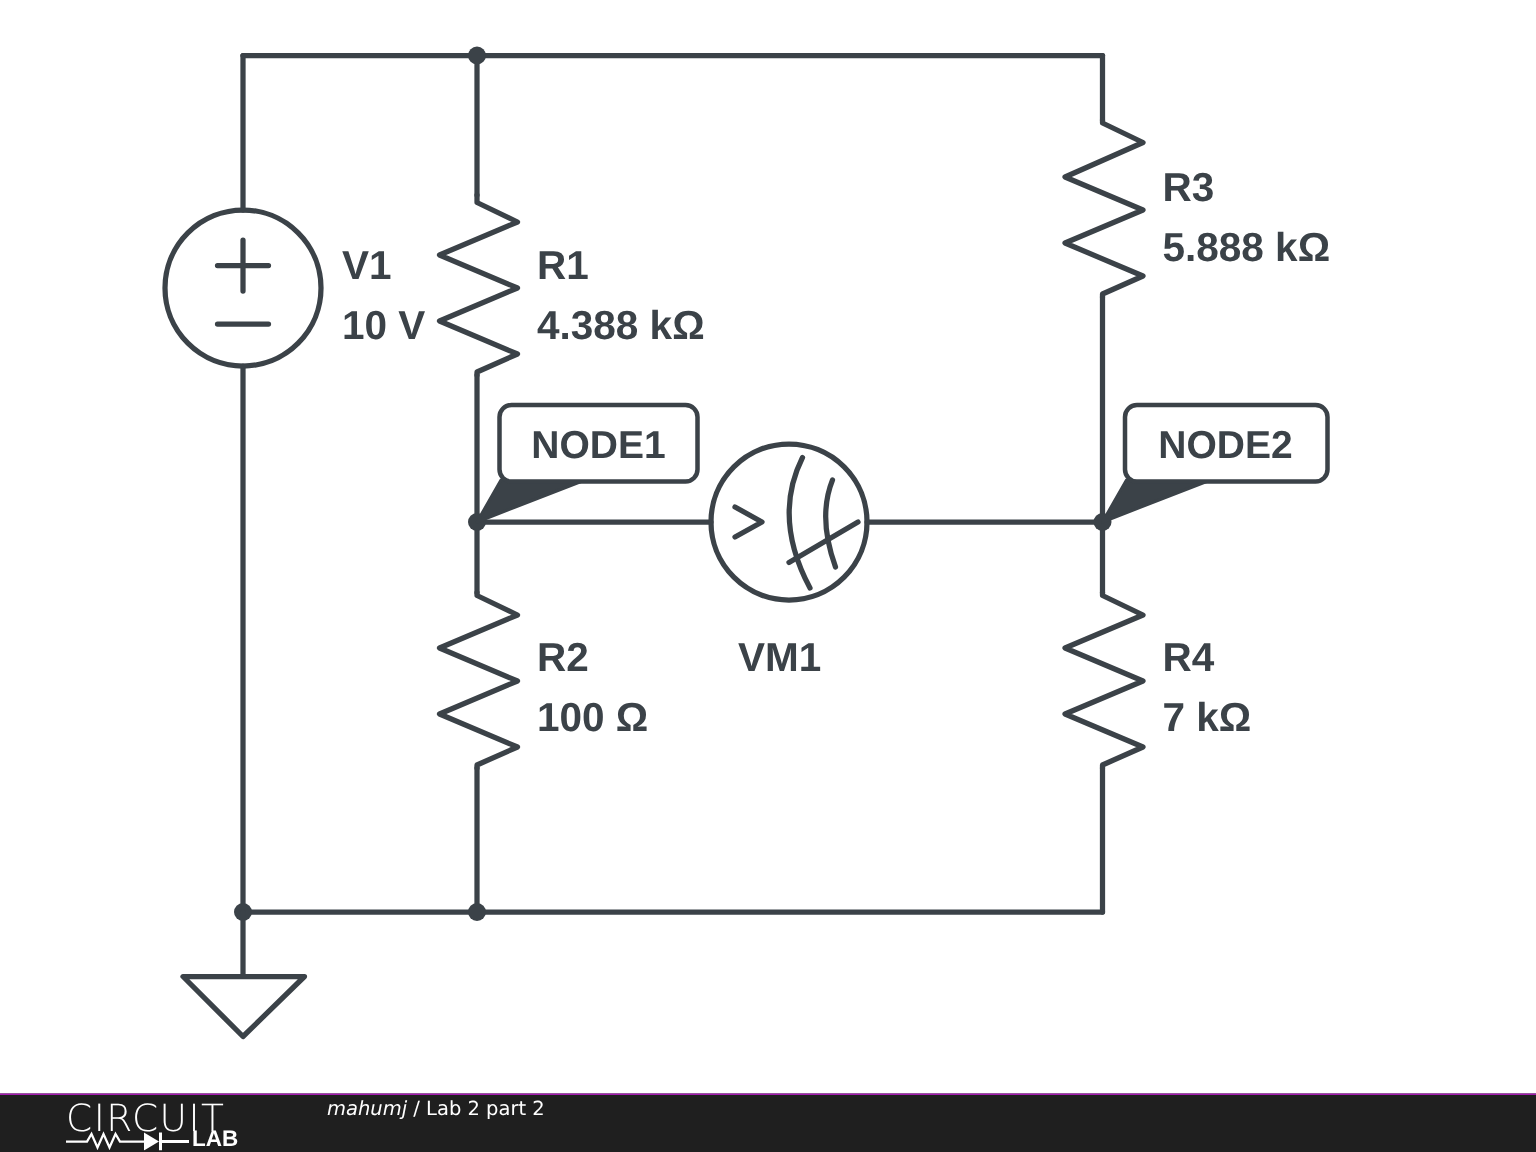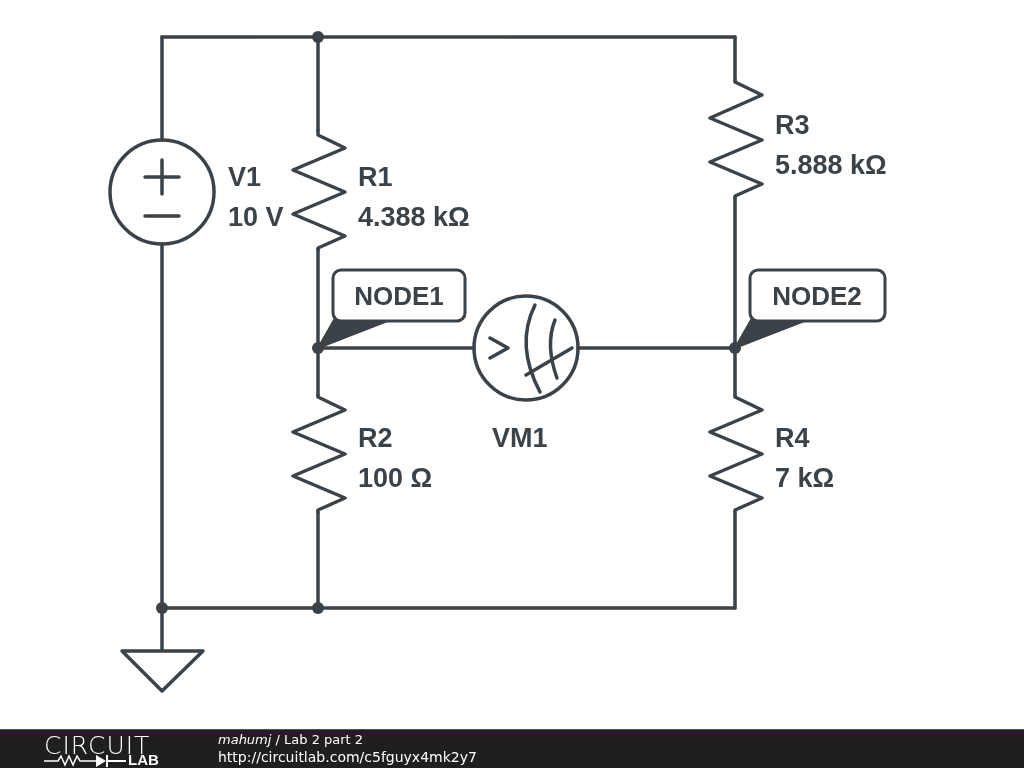--- a/index.html
+++ b/index.html
@@ -97,14 +97,13 @@
   <div class="logo-top">CIRCUIT</div>
   <svg class="logo-bot" viewBox="0 0 130 14" width="130" height="14">
     <path d="M0,8 L14,8 L17,3 L21,12 L25,3 L29,12 L33,3 L36,8 L52,8" stroke="#fff" stroke-width="1.5" fill="none"></path>
     <path d="M52,2 L52,14 L62,8 Z" fill="#fff"></path>
     <path d="M63,2 L63,14 M63,8 L82,8" stroke="#fff" stroke-width="2" fill="none"></path>
   </svg>
   <div class="logo-lab">LAB</div>
   <div class="ftitle">
     <span class="user">mahumj</span><span> / </span><span class="name">Lab 2 part 2</span>
   </div>
-  <div class="furl">http://circuitlab.com/c5fguyx4mk2y7</div>
 </div>
 
 </body></html>

